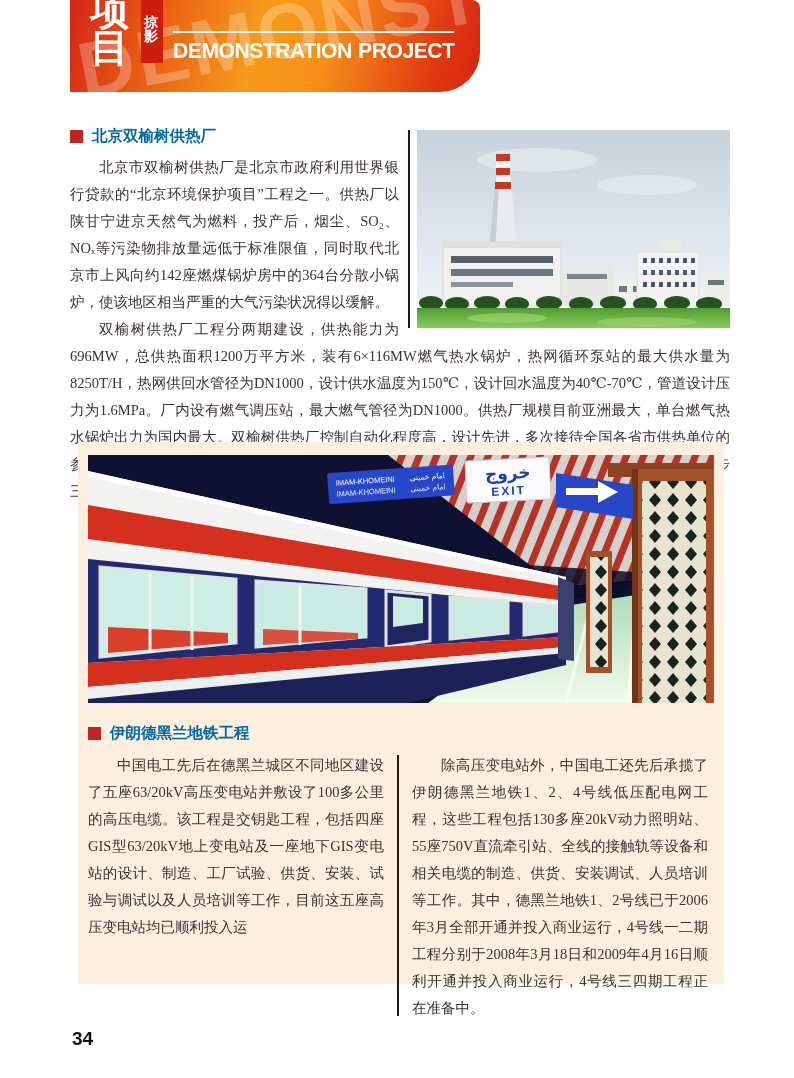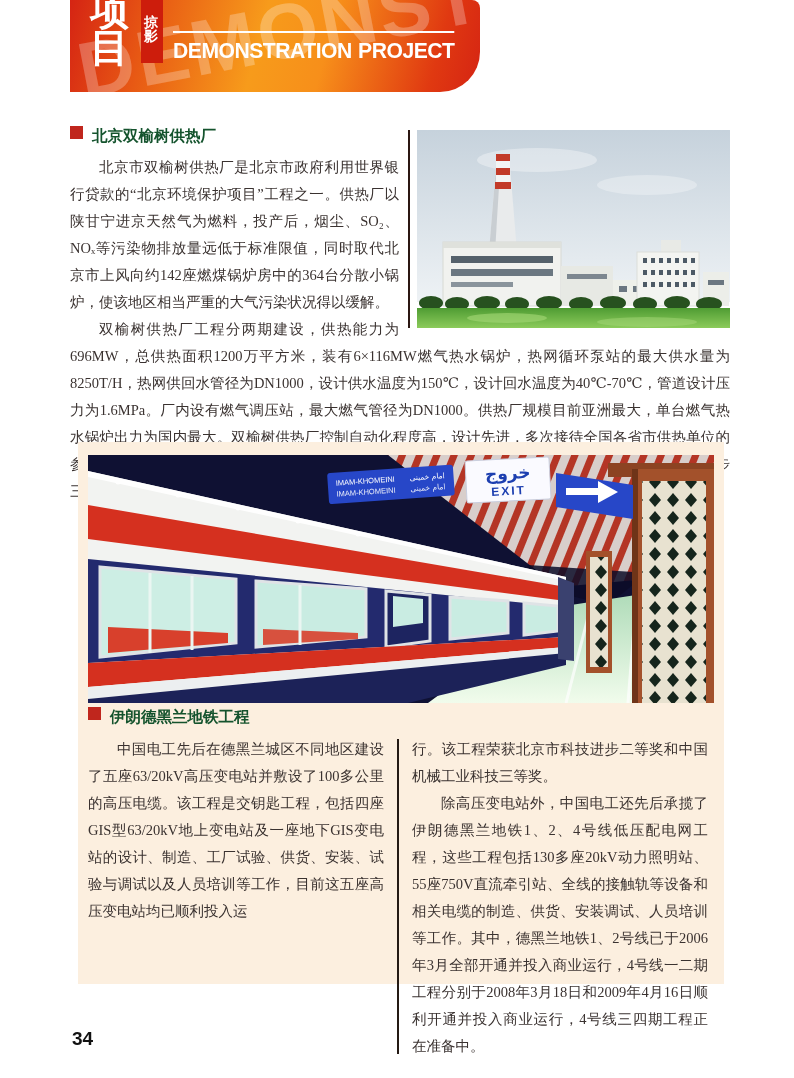--- a/index.html
+++ b/index.html
@@ -16,36 +16,36 @@
   .banner-content{position:absolute;left:0;bottom:26px;width:100%;display:flex;align-items:flex-end;
     padding:0 14px 0 20px;box-sizing:border-box;font-family:"Liberation Sans",sans-serif;}
   .t-cn{font-size:39px;font-weight:bold;color:#ffffff;line-height:0.95;letter-spacing:1px;}
   .t-cn-sub{background:#cd1d0c;color:#ffffff;font-size:14px;font-weight:bold;
     padding:20px 3px;margin:0 10px 3px 6px;line-height:1;}
   .t-en{flex:1;border-top:2px solid #ffffff;padding-top:5px;margin-bottom:2px;
     font-size:22px;font-weight:bold;color:#ffffff;letter-spacing:-0.5px;word-spacing:1px;
     transform:scaleX(0.96);transform-origin:left bottom;white-space:nowrap;}
 
   
-  .sec-title{display:flex;margin:0 0 7px 0;
-    font-family:"Liberation Sans",sans-serif;font-size:15.5px;font-weight:bold;color:#14532d;}
+  .sec-title{display:flex;align-items:center;margin:0 0 7px 0;
+    font-family:"Liberation Sans",sans-serif;font-size:15.5px;font-weight:bold;color:#0369a1;}
   .sq{display:inline-block;width:13px;height:13px;background:#c0261d;margin-right:9px;flex:none;}
   p.body{margin:0;font-size:14.5px;line-height:27px;text-align:justify;text-indent:2em;color:#3a3230;}
   p.body.noindent{text-indent:0;}
 
   
   .section1{position:absolute;left:70px;top:126px;width:660px;}
   .photo-float{float:right;width:322px;margin:4px 0 8px 9px;
     border-left:2px solid #2b1712;padding-left:7px;box-sizing:border-box;}
   .photo-float svg{display:block;}
 
   
   .box{position:absolute;left:78px;top:442px;width:646px;height:542px;
     background:#fcefdf;box-sizing:border-box;padding:13px 10px 0 10px;}
-  .box .sec-title{margin-bottom:8px;}
+  .box .sec-title{margin-top:16px;margin-bottom:8px;}
   .cols{display:flex;align-items:stretch;}
   .col{width:296px;}
   .col-divider{width:2px;background:#241a14;margin:3px 13px 6px 13px;}
 
   
   .pagenum{position:absolute;left:72px;top:1000px;font-family:"Liberation Sans",sans-serif;
     font-size:19px;font-weight:bold;color:#111111;margin-top:28px;}
 </style>
 </head>
 <body>
@@ -263,21 +263,20 @@
       <span class="sq"></span>
       <span>伊朗德黑兰地铁工程</span>
     </h2>
 
     <div class="cols">
       <div class="col">
         <p class="body">中国电工先后在德黑兰城区不同地区建设了五座63/20kV高压变电站并敷设了100多公里的高压电缆。该工程是交钥匙工程，包括四座GIS型63/20kV地上变电站及一座地下GIS变电站的设计、制造、工厂试验、供货、安装、试验与调试以及人员培训等工作，目前这五座高压变电站均已顺利投入运</p>
       </div>
       <div class="col-divider"></div>
       <div class="col">
-        <p class="body noindent">行。该工程荣获北京市科技进步二等奖和中国机械工业科技三等奖。</p>
         <p class="body">除高压变电站外，中国电工还先后承揽了伊朗德黑兰地铁1、2、4号线低压配电网工程，这些工程包括130多座20kV动力照明站、55座750V直流牵引站、全线的接触轨等设备和相关电缆的制造、供货、安装调试、人员培训等工作。其中，德黑兰地铁1、2号线已于2006年3月全部开通并投入商业运行，4号线一二期工程分别于2008年3月18日和2009年4月16日顺利开通并投入商业运行，4号线三四期工程正在准备中。</p>
       </div>
     </div>
   </div>
 
   <div class="pagenum">34</div>
 
 </div>
 
 </body></html>

